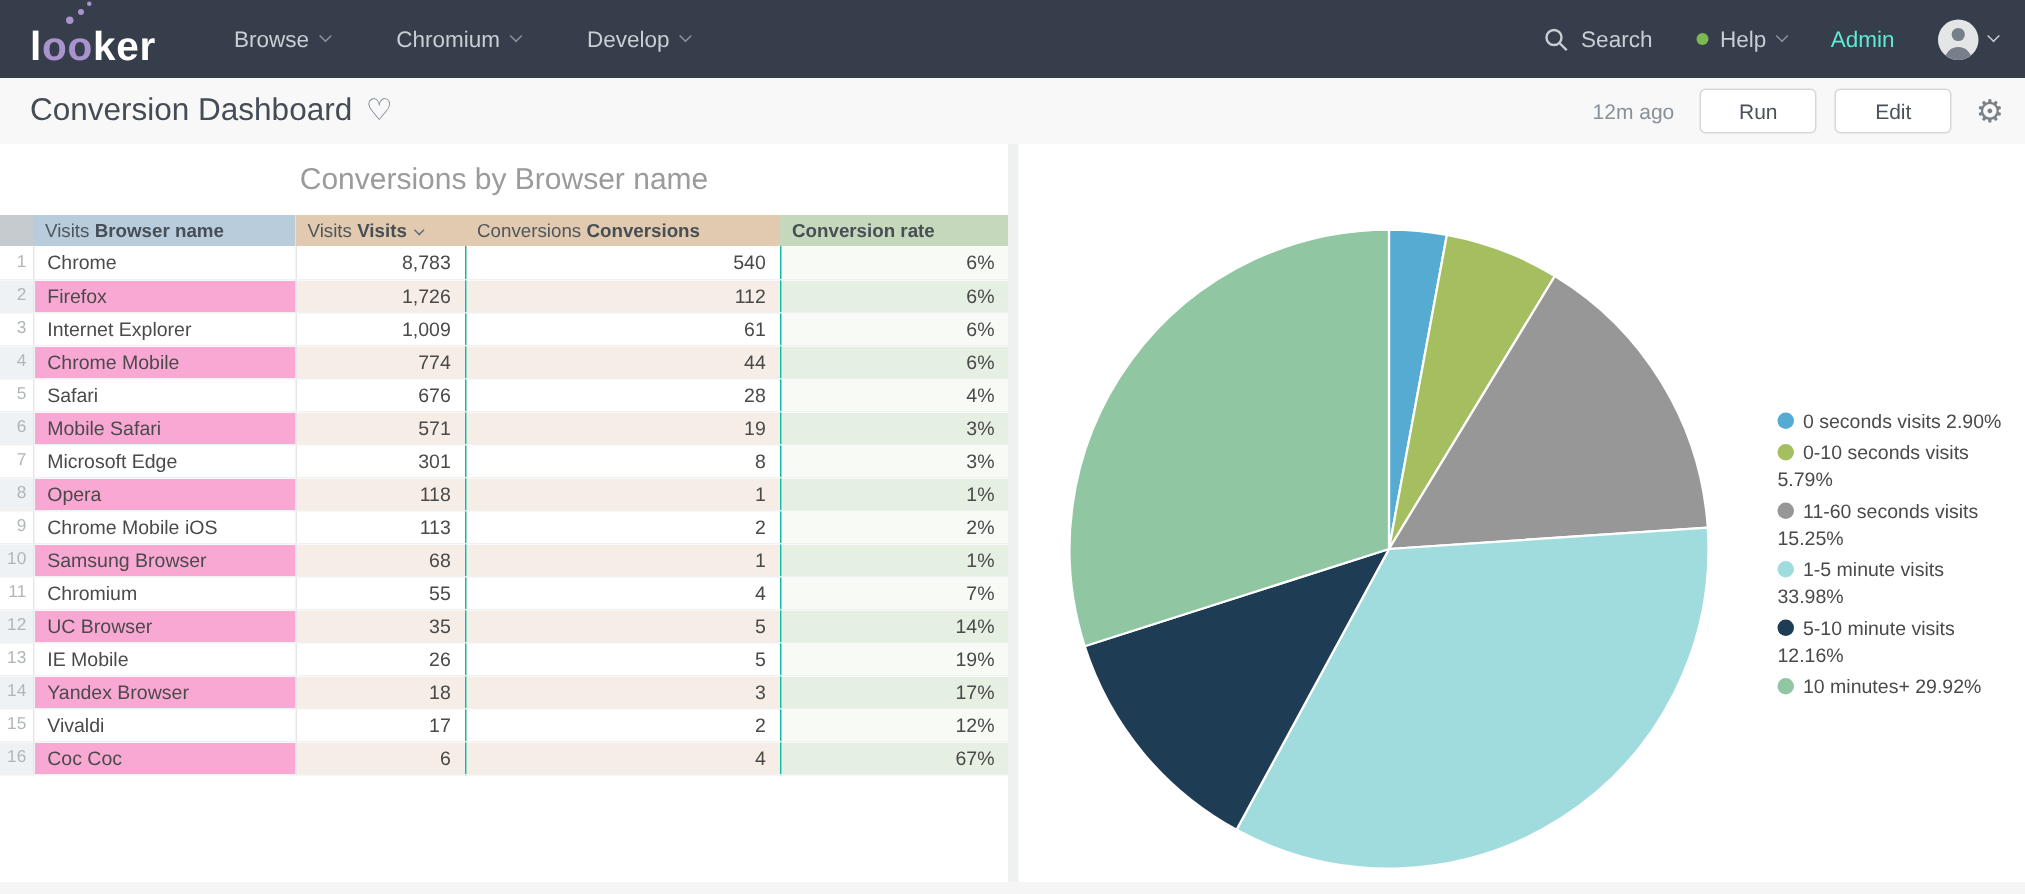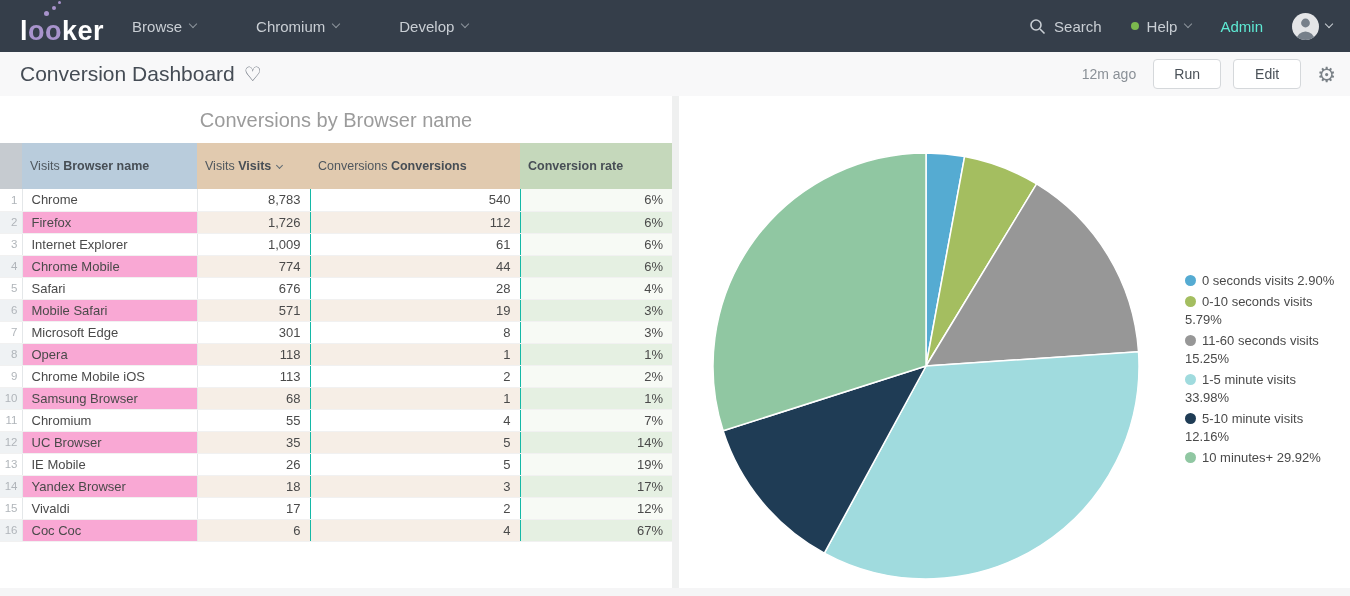--- a/index.html
+++ b/index.html
@@ -19,21 +19,21 @@
     padding:0 18px 0 20px;
   }
   .logo { position:relative; color:#FFFFFF; font-size:27px; font-weight:bold;
           letter-spacing:.5px; line-height:1; padding-top:10px; cursor:pointer; }
   .logo .purple { color:#A893CC; }
   .bubble { position:absolute; border-radius:50%; background:#A893CC; }
   .bubble.b1 { width:5px; height:5px; left:24px; top:3px; }
   .bubble.b2 { width:4px; height:4px; left:32px; top:-2px; }
   .bubble.b3 { width:3px; height:3px; left:38px; top:-7px; }
 
-  .nav-menus { display:flex; gap:60px; margin-left:28px; }
+  .nav-menus { display:flex; gap:44px; margin-left:52px; }
   .nav-item { color:#C9CED4; font-size:15px; display:flex; align-items:center; gap:8px; cursor:pointer; }
   .chev { width:6px; height:6px; border-right:1.6px solid #8D949C; border-bottom:1.6px solid #8D949C;
           transform:rotate(45deg); margin-top:-4px; }
   .chev.light { border-color:#C9CED4; }
 
   .nav-right { margin-left:auto; display:flex; align-items:center; gap:29px; }
   .search-box { display:flex; align-items:center; gap:8px; color:#C9CED4; font-size:15px; cursor:pointer; }
   .help-box { display:flex; align-items:center; gap:8px; color:#C9CED4; font-size:15px; cursor:pointer; }
   .green-dot { width:8px; height:8px; border-radius:50%; background:#7CB94E; }
   .admin-link { color:#5eead4; font-size:15px; cursor:pointer; }
@@ -44,39 +44,39 @@
   
   .header-band {
     height:44px; background:#F8F8F9;
     display:flex; align-items:center;
     padding:0 14px 0 20px;
   }
   .dash-title { font-size:21px; color:#454C55; display:flex; align-items:center; gap:9px; font-weight:normal; }
   .heart-icon { color:#6F7680; font-size:20px; line-height:1; cursor:pointer; }
   .band-right { margin-left:auto; display:flex; align-items:center; gap:12px; }
   .timestamp { color:#8A9097; font-size:14px; margin-right:5px; }
-  .btn { width:68px; height:30px; background:#FFFFFF; border:1px solid #D5D8DB; border-radius:4px;
+  .btn { width:78px; height:30px; background:#FFFFFF; border:1px solid #D5D8DB; border-radius:4px;
          color:#4A5158; font-size:14px; display:flex; align-items:center; justify-content:center; cursor:pointer; }
   .gear-icon { font-size:21px; color:#7A8187; line-height:1; margin-left:4px; cursor:pointer; }
 
   
   .content { display:flex; height:492px; }
   .panel { background:#FFFFFF; }
   .panel-left { width:672px; }
   .divider-gap { width:7px; background:#EFF0F0; }
   .panel-right { width:671px; position:relative; }
   .viz-title { text-align:center; font-size:20px; color:#9B9B9B; font-weight:normal; padding-top:13px;
                white-space:nowrap; }
 
   
   table { border-collapse:collapse; width:672px; margin-top:11px; table-layout:fixed;
           font-size:13px; color:#4A4A4A; }
   col.c-num { width:22px; } col.c-browser { width:175px; } col.c-visits { width:113px; }
   col.c-conv { width:210px; } col.c-rate { width:152px; }
-  th { height:21px; font-weight:normal; text-align:left; padding:16px 8px; font-size:12.5px;
+  th { height:21px; font-weight:normal; text-align:left; padding:3px 8px; font-size:12.5px;
        color:#4F575E; white-space:nowrap; overflow:hidden; cursor:pointer; }
   th .fname { font-weight:bold; color:#474E55; }
   th.h-num  { background:#C6CBD0; padding:0; }
   th.h-browser { background:#B9CCDC; }
   th.h-visits, th.h-conv { background:#E1CAAF; }
   th.h-rate { background:#C5D8BB; }
   th.h-rate .fname { font-weight:bold; }
   .sort-chev { display:inline-block; width:5px; height:5px; border-right:1.4px solid #5E6A74;
                border-bottom:1.4px solid #5E6A74; transform:rotate(45deg); margin:0 0 2px 6px; }
   td { height:22px; padding:0 9px; border-bottom:1px solid #F1F1F1; white-space:nowrap; overflow:hidden; }

